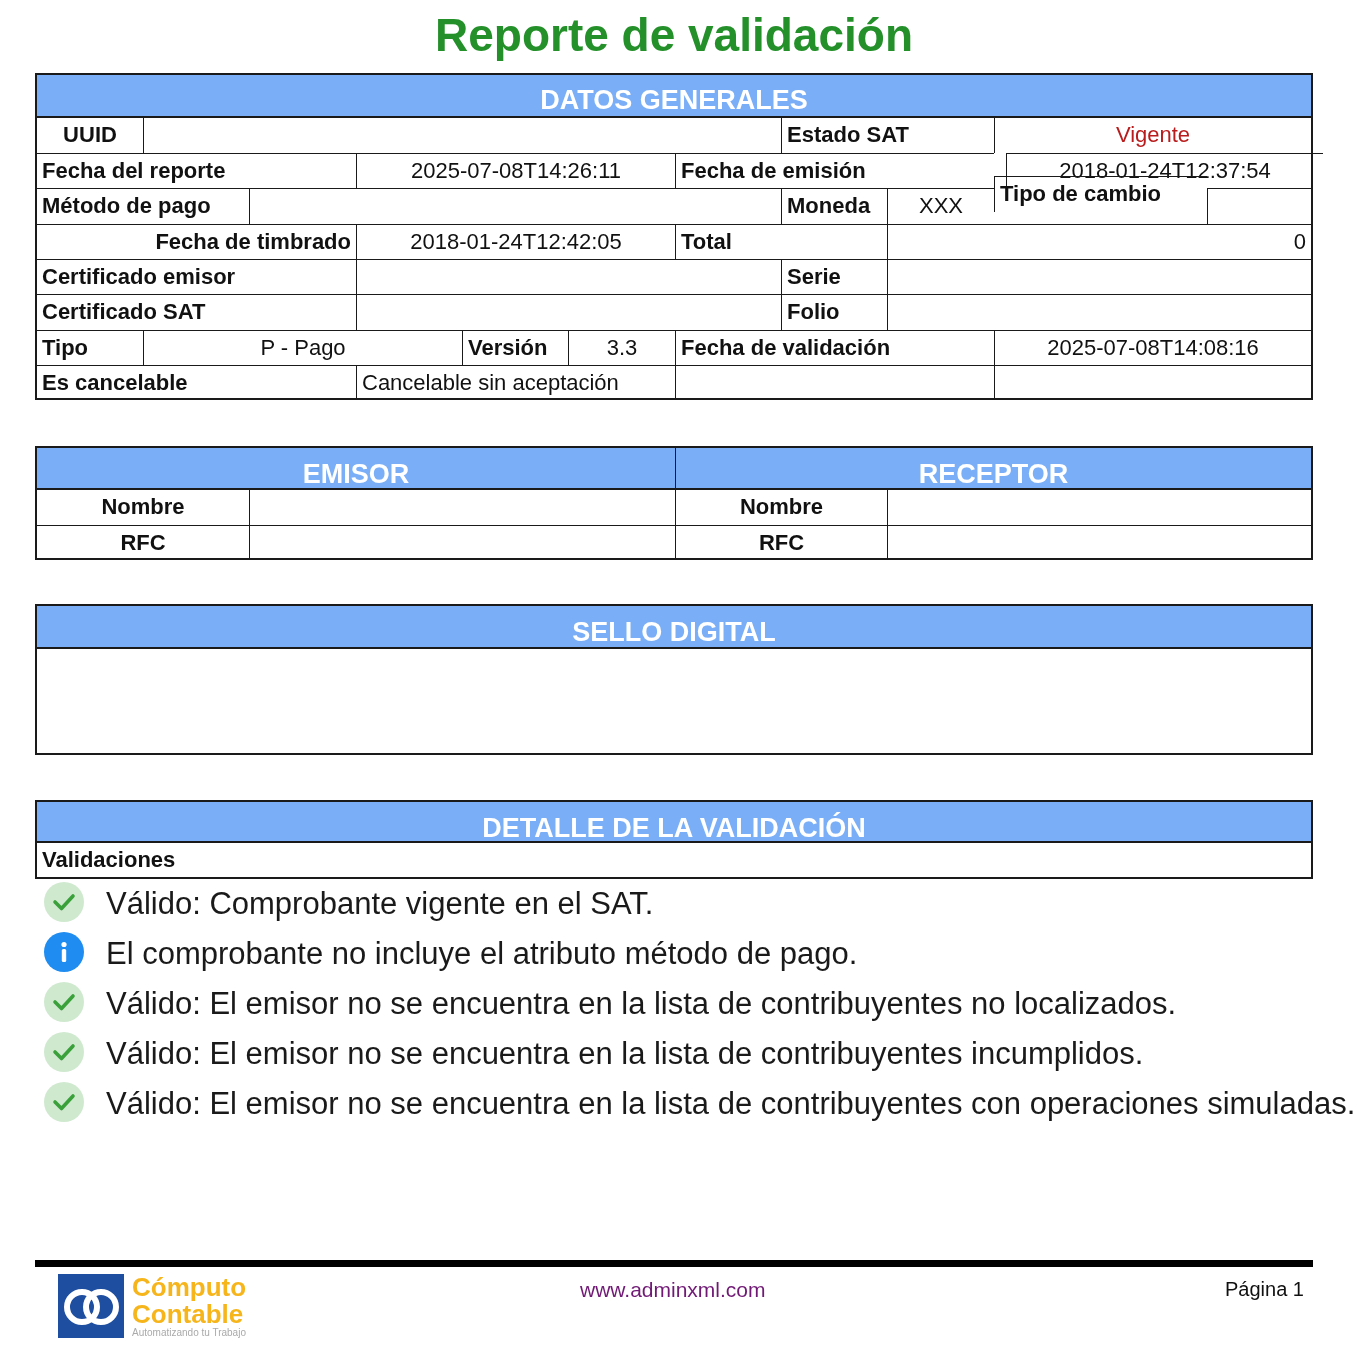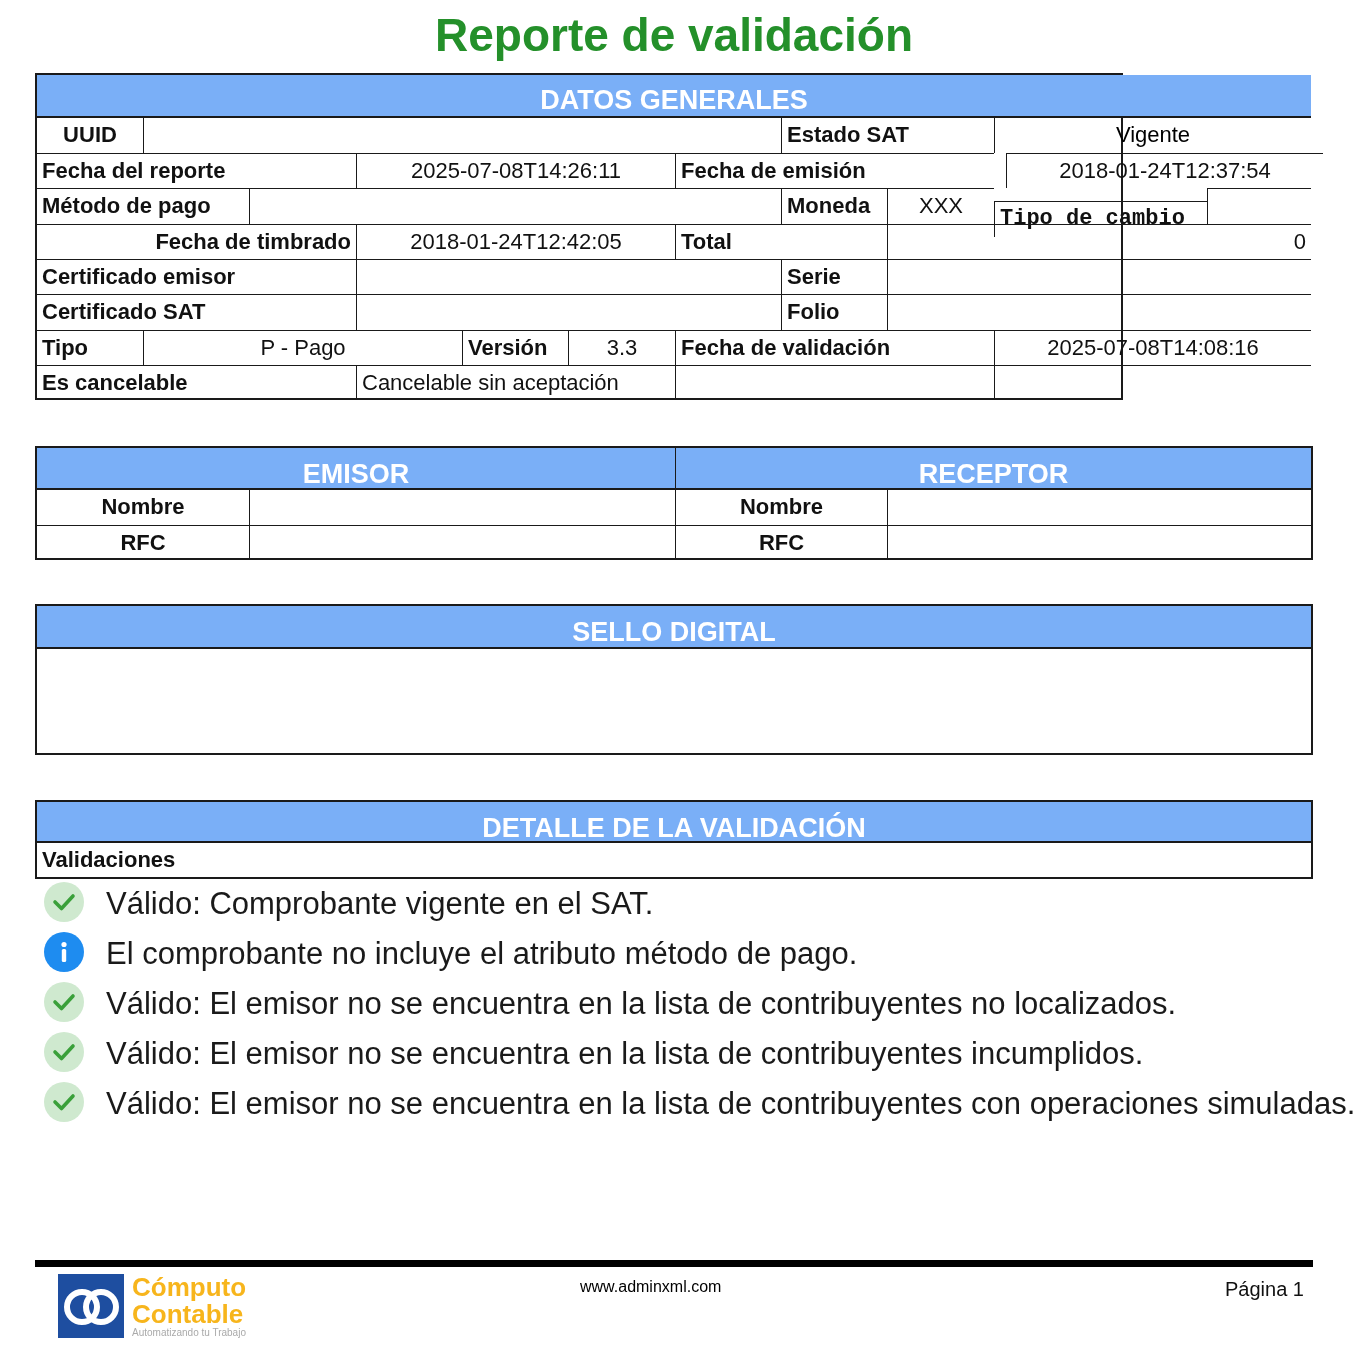--- a/index.html
+++ b/index.html
@@ -10,60 +10,60 @@
   .box { position:absolute; border:2px solid #1a1a1a; box-sizing:border-box; background:#fff; }
   .band { position:absolute; background:#7aaff7; color:#ffffff; font-weight:bold;
           font-size:27px; text-align:center; box-sizing:border-box; border-bottom:2px solid #1a1a1a; }
   .cell { position:absolute; box-sizing:border-box; font-size:22px; line-height:34px;
           white-space:nowrap; overflow:hidden; padding:0 5px; }
   .lbl { font-weight:bold; }
   .c { text-align:center; }
   .r { text-align:right; }
   .bl { border-left:1.5px solid #1a1a1a; }
   .bt { border-top:1.5px solid #1a1a1a; }
-  .green { color:#000000; }
+  .green { color:#b91c1c; }
   .val-list { position:absolute; left:40px; top:878px; width:1260px; }
   .val-item { position:relative; height:50px; }
   .val-icon { position:absolute; left:4px; top:4px; width:40px; height:40px; border-radius:50%; }
   .ok { background:#cfe9cf; }
   .info { background:#1e8cf0; }
   .val-text { position:absolute; left:66px; top:8px; font-size:31px; color:#1a1a1a; white-space:nowrap; }
   .footer-rule { position:absolute; left:35px; top:1260px; width:1278px; height:7px; background:#000; }
   .logo { position:absolute; left:58px; top:1274px; }
   .logo-mark { position:absolute; left:0; top:0; width:66px; height:64px; background:#1e4ea0; }
   .logo-t1, .logo-t2 { position:absolute; left:74px; font-weight:bold; color:#f7b51c; font-size:26px; }
   .logo-t1 { top:-2px; }
   .logo-t2 { top:25px; }
   .logo-sub { position:absolute; left:74px; top:53px; font-size:10px; color:#aaa; white-space:nowrap; }
-  .footer-url { position:absolute; left:580px; top:1278px; font-size:16px; color:#000000; }
+  .footer-url { position:absolute; left:580px; top:1278px; font-size:21px; color:#701a75; }
   .footer-page { position:absolute; right:62px; top:1278px; font-size:20px; color:#111; }
 </style>
 </head>
 <body>
 
 <div class="title">Reporte de validación</div>
 
-<div class="box" style="left:35px; top:73px; width:1088px; height:327px;">
+<div class="box" style="left:35px; top:73px; width:1278px; height:327px;">
   <div class="band" style="left:0; top:0; width:1274px; height:43px; line-height:50px;">DATOS GENERALES</div>
 
   <div class="cell lbl c" style="left:0; top:43px; width:106px; height:35px;">UUID</div>
   <div class="cell bl" style="left:106px; top:43px; width:638px; height:35px;"></div>
   <div class="cell lbl bl" style="left:744px; top:43px; width:213px; height:35px;">Estado SAT</div>
   <div class="cell c bl green" style="left:957px; top:43px; width:317px; height:35px;">Vigente</div>
 
   <div class="cell lbl bt" style="left:0; top:78px; width:319px; height:35px;">Fecha del reporte</div>
   <div class="cell c bl bt" style="left:319px; top:78px; width:319px; height:35px;">2025-07-08T14:26:11</div>
   <div class="cell lbl bl bt" style="left:638px; top:78px; width:319px; height:35px;">Fecha de emisión</div>
   <div class="cell c bl bt" style="left:957px; top:78px; width:317px; height:35px;margin-left:12px;">2018-01-24T12:37:54</div>
 
   <div class="cell lbl bt" style="left:0; top:113px; width:212px; height:36px;">Método de pago</div>
   <div class="cell bl bt" style="left:212px; top:113px; width:532px; height:36px;"></div>
   <div class="cell lbl bl bt" style="left:744px; top:113px; width:106px; height:36px;">Moneda</div>
   <div class="cell c bl bt" style="left:850px; top:113px; width:107px; height:36px;">XXX</div>
-  <div class="cell lbl bl bt" style="left:957px; top:126px; width:213px; height:36px;font-family:Liberation Mono, monospace;">Tipo de cambio</div>
+  <div class="cell lbl bl bt" style="left:957px; top:101px; width:213px; height:36px;">Tipo de cambio</div>
   <div class="cell bl bt" style="left:1170px; top:113px; width:104px; height:36px;"></div>
 
   <div class="cell lbl bt" style="left:0; top:149px; width:319px; height:35px;text-align:right;">Fecha de timbrado</div>
   <div class="cell c bl bt" style="left:319px; top:149px; width:319px; height:35px;">2018-01-24T12:42:05</div>
   <div class="cell lbl bl bt" style="left:638px; top:149px; width:212px; height:35px;">Total</div>
   <div class="cell r bl bt" style="left:850px; top:149px; width:424px; height:35px;">0</div>
 
   <div class="cell lbl bt" style="left:0; top:184px; width:319px; height:35px;">Certificado emisor</div>
   <div class="cell bl bt" style="left:319px; top:184px; width:425px; height:35px;"></div>
   <div class="cell lbl bl bt" style="left:744px; top:184px; width:106px; height:35px;">Serie</div>

